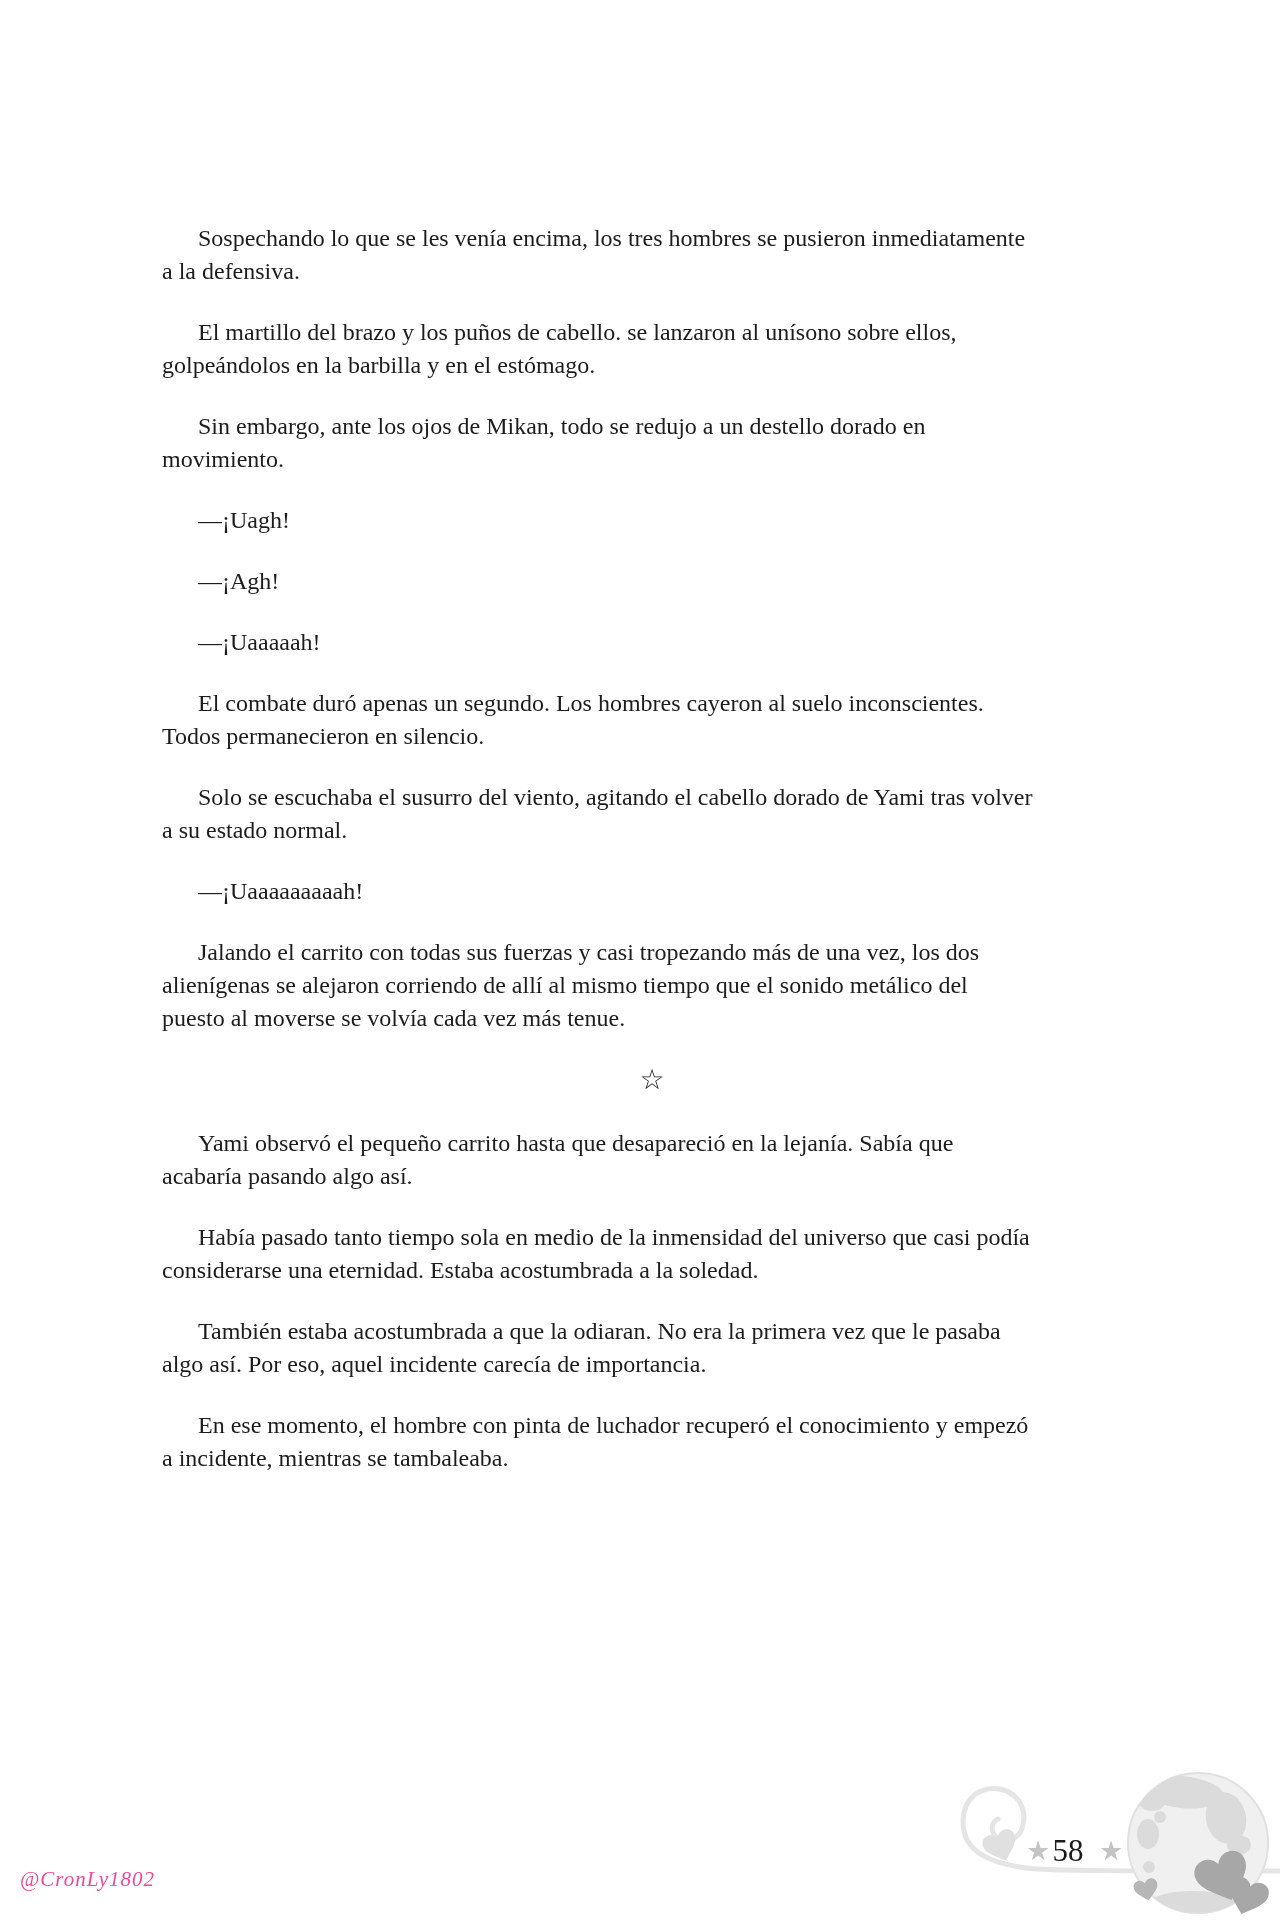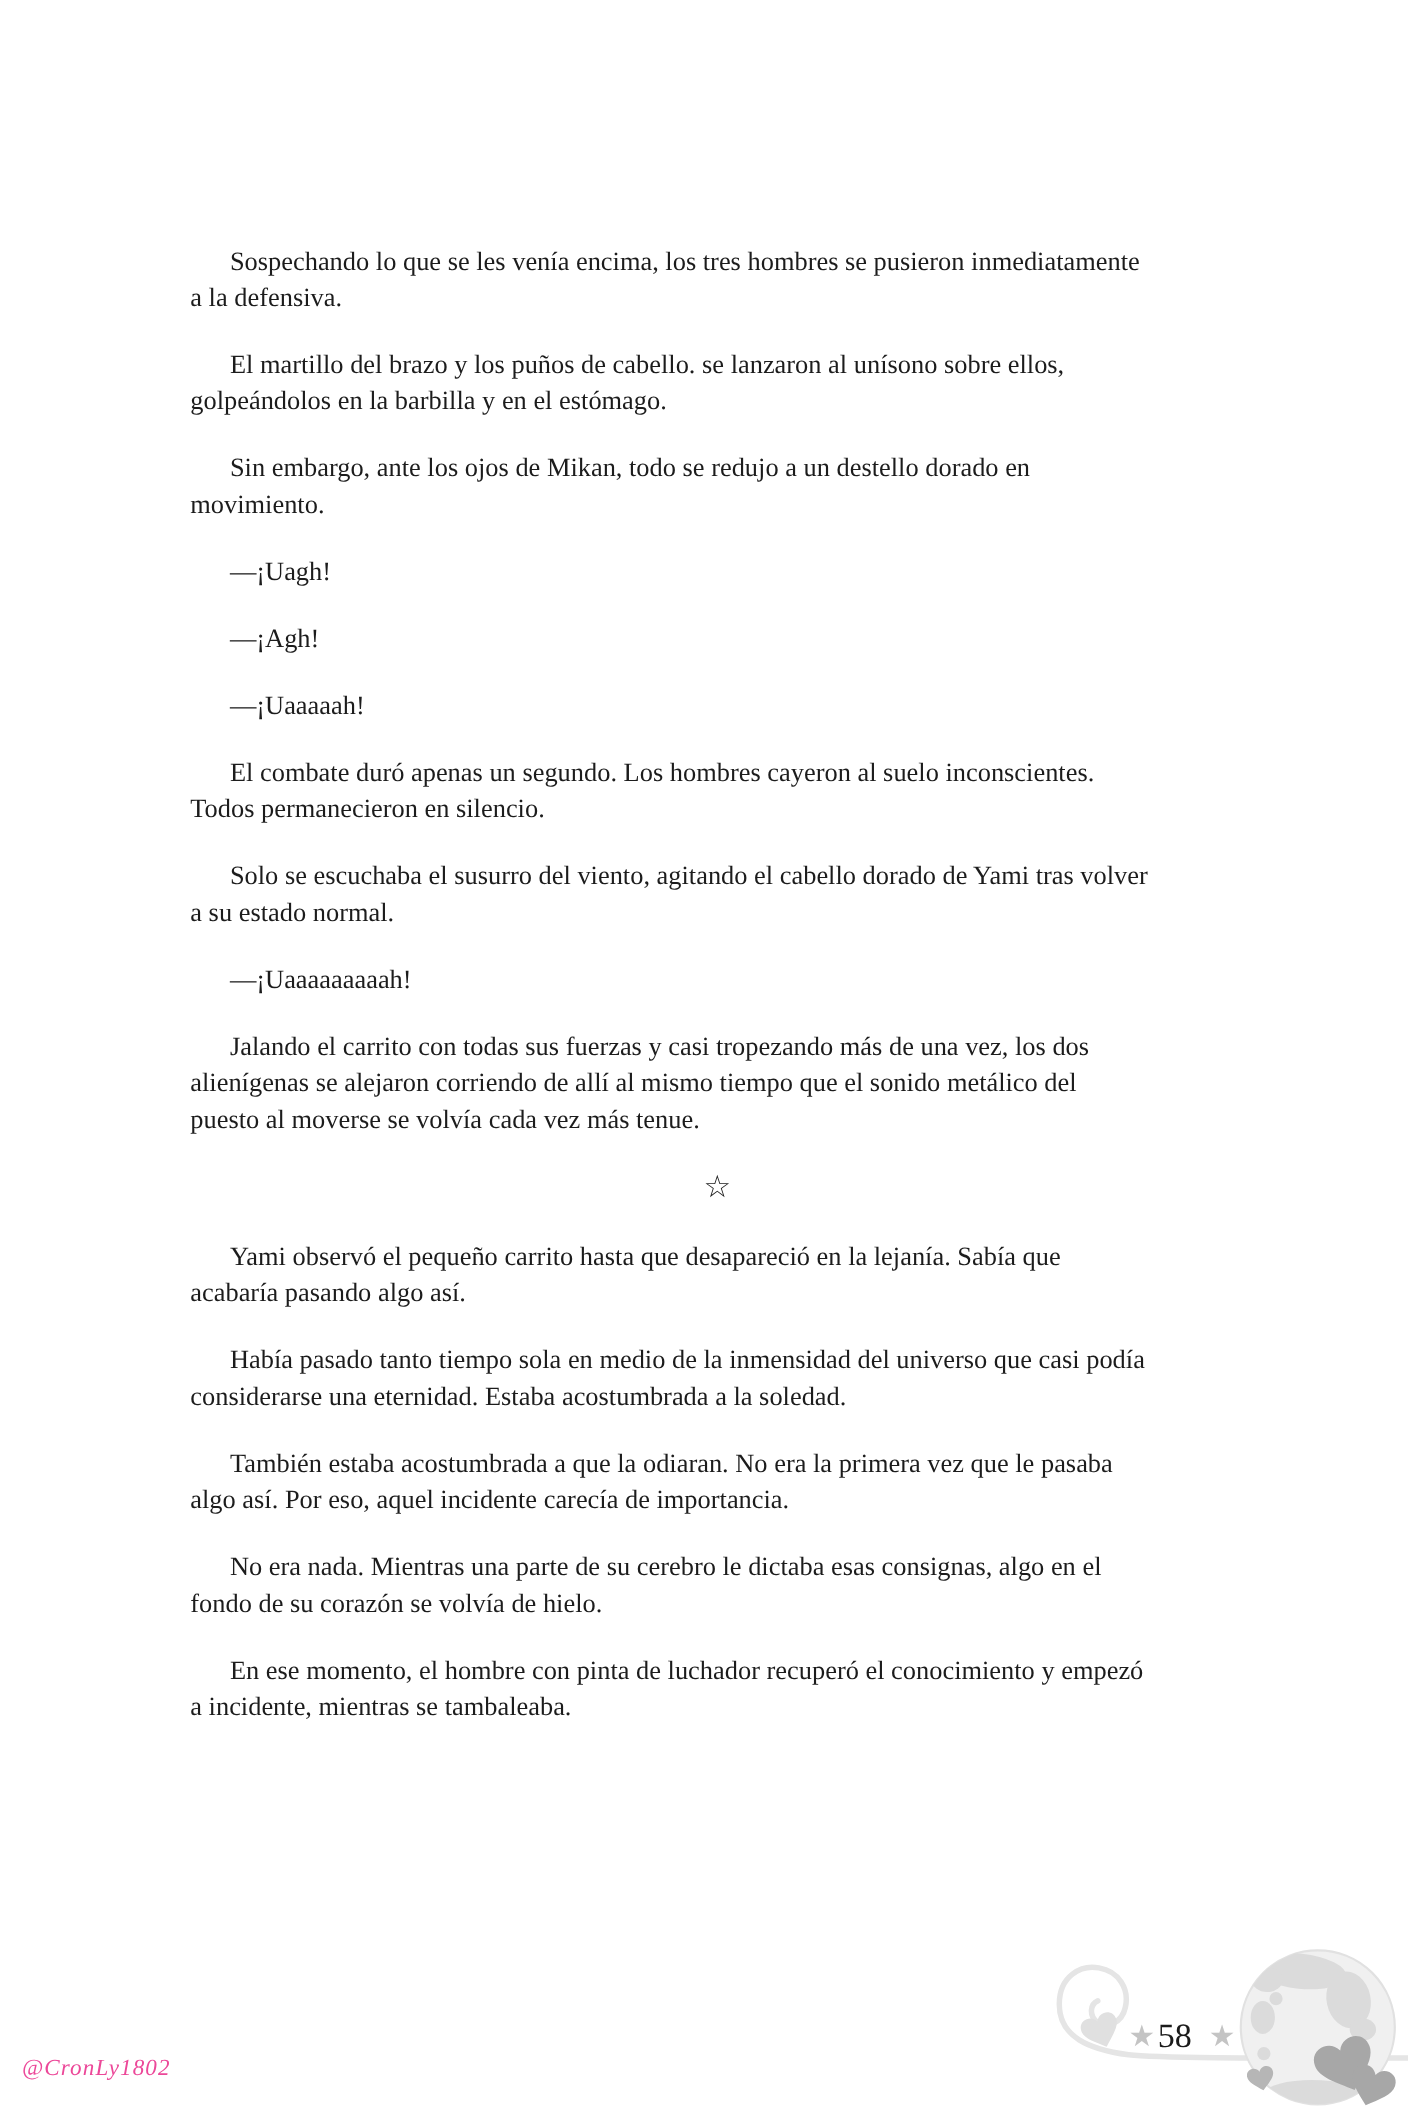--- a/index.html
+++ b/index.html
@@ -12,21 +12,21 @@
     font-family: "Liberation Serif", serif;
     color: #1c1c1c;
   }
   .content {
     position: absolute;
     left: 162px;
     top: 222px;
     width: 1010px;
   }
   .content p.para {
-    margin: 0 0 28px 11px;
+    margin: 0 0 28px 0;
     font-size: 24px;
     line-height: 33px;
     white-space: pre-line;
     text-indent: 36px;
     text-align: left;
   }
   .content p.divider {
     width: 980px;
     margin: 5px 0 31px 0;
     font-size: 28px;
@@ -76,22 +76,20 @@
     <p class="para">Jalando el carrito con todas sus fuerzas y casi tropezando más de una vez, los dos
 alienígenas se alejaron corriendo de allí al mismo tiempo que el sonido metálico del
 puesto al moverse se volvía cada vez más tenue.</p>
     <p class="divider">☆</p>
     <p class="para">Yami observó el pequeño carrito hasta que desapareció en la lejanía. Sabía que
 acabaría pasando algo así.</p>
     <p class="para">Había pasado tanto tiempo sola en medio de la inmensidad del universo que casi podía
 considerarse una eternidad. Estaba acostumbrada a la soledad.</p>
     <p class="para">También estaba acostumbrada a que la odiaran. No era la primera vez que le pasaba
 algo así. Por eso, aquel incidente carecía de importancia.</p>
-    <p class="para">No era nada. Mientras una parte de su cerebro le dictaba esas consignas, algo en el
-fondo de su corazón se volvía de hielo.</p>
     <p class="para">En ese momento, el hombre con pinta de luchador recuperó el conocimiento y empezó
 a incidente, mientras se tambaleaba.</p>
   </main>
 
   <span class="watermark">@CronLy1802</span>
 
   <svg class="footer-art" width="350" height="162" viewBox="0 0 350 162" xmlns="http://www.w3.org/2000/svg">
     <defs>
       <clipPath id="moon-clip">
           <circle cx="268" cy="83" r="70"></circle>

